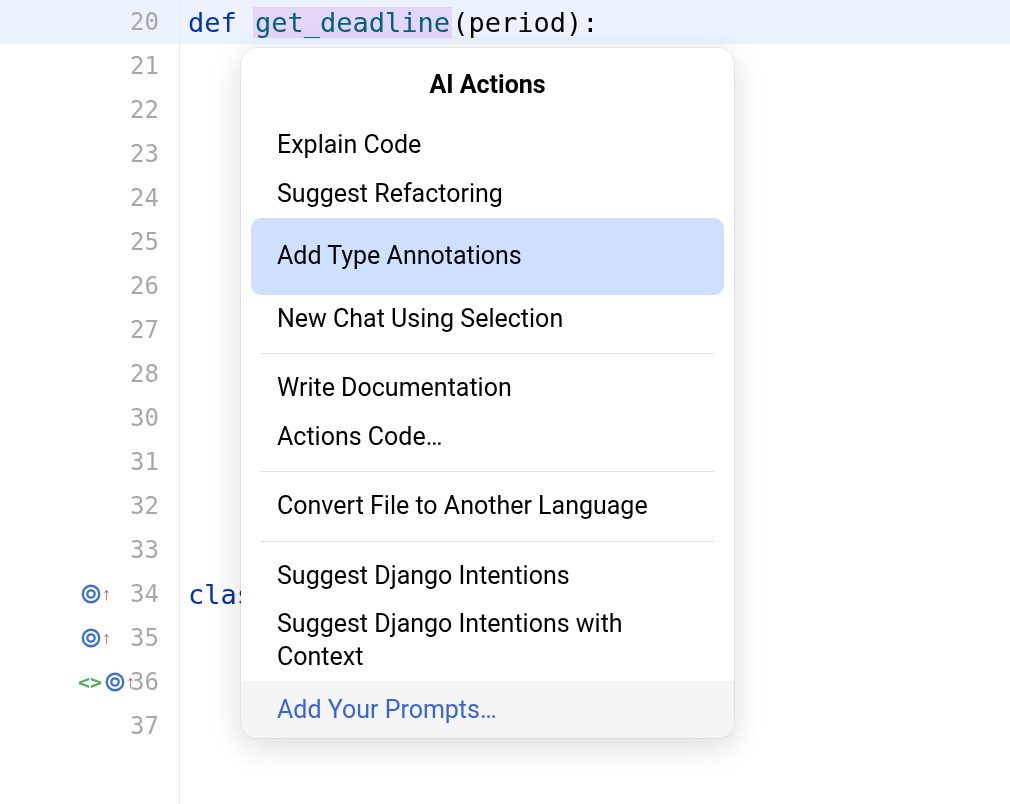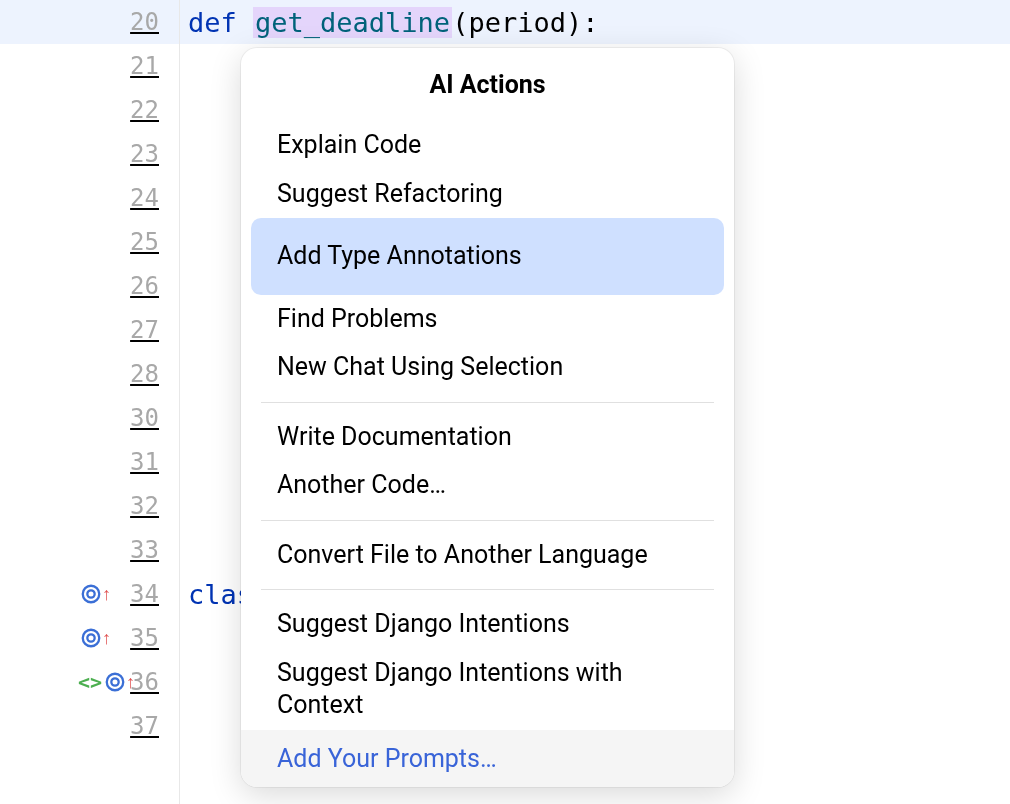--- a/index.html
+++ b/index.html
@@ -17,21 +17,20 @@
     }
     .editor {
       display: flex;
       height: 100%;
     }
     .gutter {
       width: 180px;
       background: #ffffff;
       border-right: 1px solid #e8e8e8;
       padding-top: 0;
-      text-decoration: underline;
     }
     .gutter-line {
       height: 44px;
       display: flex;
       align-items: center;
       justify-content: flex-end;
       padding-right: 20px;
       position: relative;
     }
     .gutter-line.highlighted {
@@ -254,27 +253,26 @@
     <div class="code-line"></div>
   </div>
 </div>
 
 <div class="popup">
   <div class="popup-title">AI Actions</div>
   <div class="popup-section">
     <div class="popup-item">Explain Code</div>
     <div class="popup-item">Suggest Refactoring</div>
     <div class="popup-item selected">Add Type Annotations</div>
-    <div class="popup-item">Find Problems</div>
     <div class="popup-item">New Chat Using Selection</div>
   </div>
   <div class="popup-divider"></div>
   <div class="popup-section">
     <div class="popup-item">Write Documentation</div>
-    <div class="popup-item">Another Code…</div>
+    <div class="popup-item">Actions Code…</div>
   </div>
   <div class="popup-divider"></div>
   <div class="popup-section">
     <div class="popup-item">Convert File to Another Language</div>
   </div>
   <div class="popup-divider"></div>
   <div class="popup-section">
     <div class="popup-item">Suggest Django Intentions</div>
     <div class="popup-item">Suggest Django Intentions with Context</div>
   </div>

